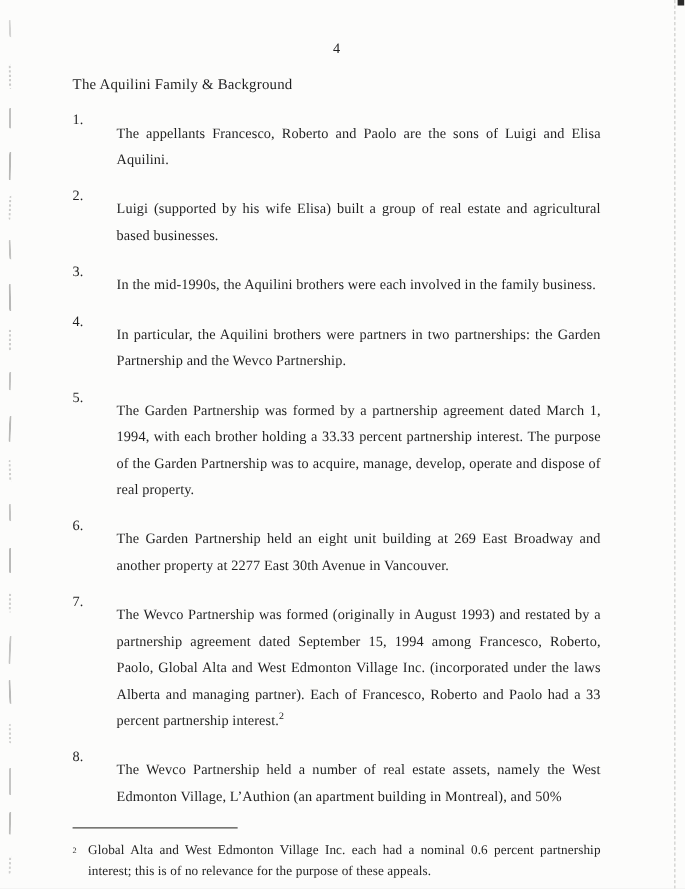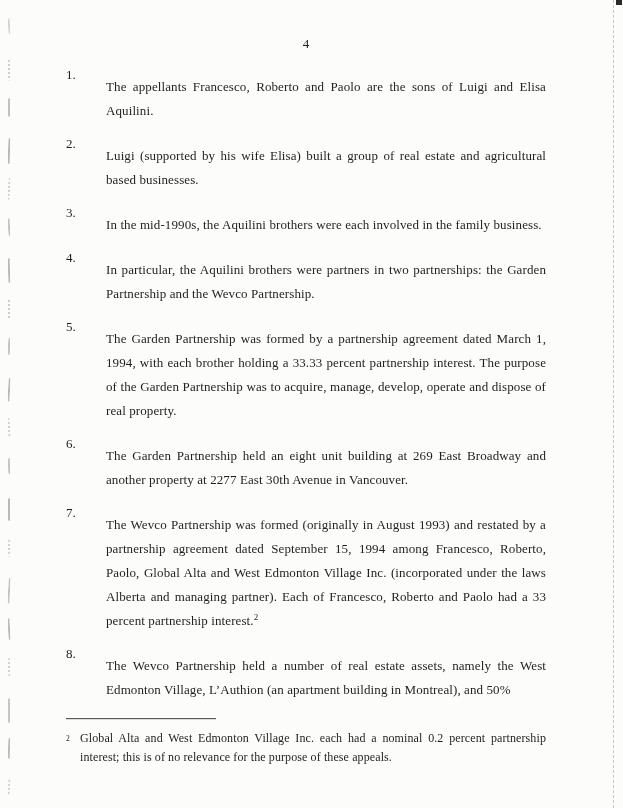--- a/index.html
+++ b/index.html
@@ -145,20 +145,21 @@
       <div class="binding-mark" style="top: 738px; height: 21px; opacity: 0.89; transform: rotate(1.2deg);"></div>
       <div class="binding-mark alt" style="top: 778px; height: 17px; opacity: 0.62; transform: rotate(2.4deg);"></div>
     </div>
   <div class="edge-line"></div>
   <div class="corner-artifact"></div>
 
   <div class="content">
 
     <div class="page-number">4</div>
 
+    <h1 class="heading">The Aquilini Family &amp; Background</h1>
 
     <div class="para">
       <span class="para-num">1.</span>
       <span class="para-body"><span>The appellants Francesco, Roberto and Paolo are the sons of Luigi and Elisa Aquilini.</span></span>
     </div>
 
     <div class="para">
       <span class="para-num">2.</span>
       <span class="para-body"><span>Luigi (supported by his wife Elisa) built a group of real estate and agricultural based businesses.</span></span>
     </div>
@@ -190,17 +191,17 @@
 
     <div class="para">
       <span class="para-num">8.</span>
       <span class="para-body"><span>The Wevco Partnership held a number of real estate assets, namely the West Edmonton Village, L’Authion (an apartment building in Montreal), and 50%</span></span>
     </div>
 
     <div class="footnote-sep"></div>
 
     <div class="footnote">
       <span class="fn-marker"><sup>2</sup></span>
-      <span class="fn-text">Global Alta and West Edmonton Village Inc. each had a nominal 0.2 percent partnership interest; this is of no relevance for the purpose of these appeals.</span>
+      <span class="fn-text">Global Alta and West Edmonton Village Inc. each had a nominal 0.6 percent partnership interest; this is of no relevance for the purpose of these appeals.</span>
     </div>
 
   </div>
 </div>
 
 </body></html>

